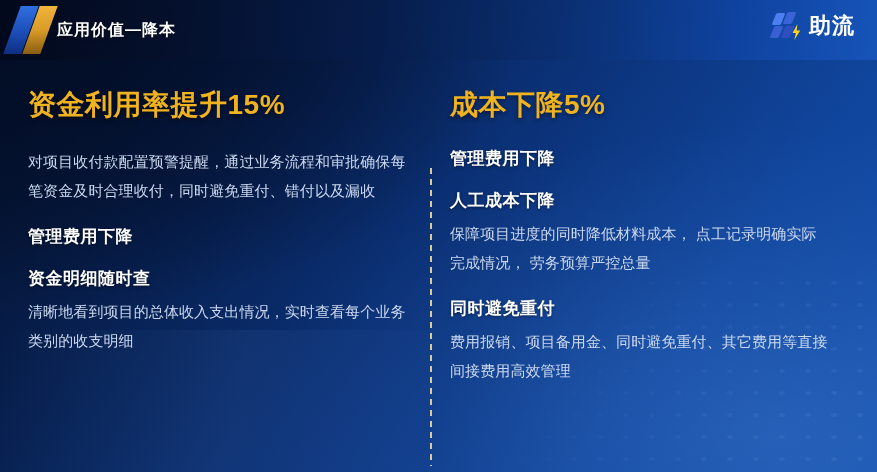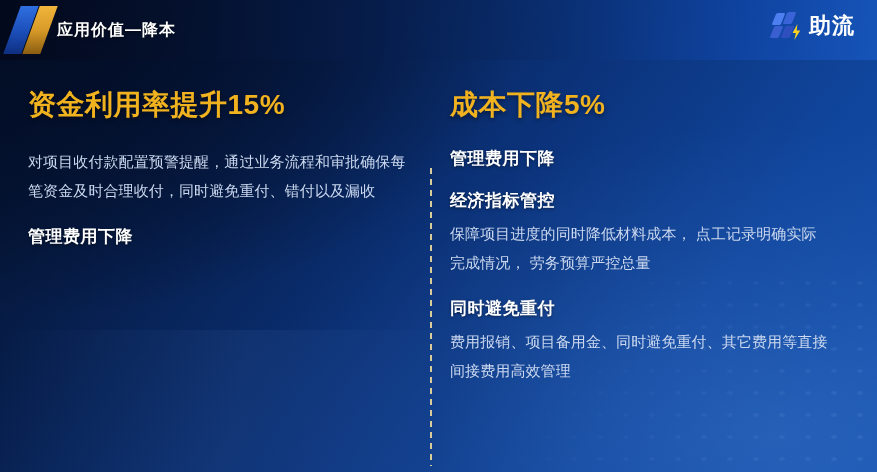--- a/index.html
+++ b/index.html
@@ -142,33 +142,37 @@
     <div class="col-heading">资金利用率提升15%</div>
 
     <div class="block">
       <div class="block-body">对项目收付款配置预警提醒，通过业务流程和审批确保每笔资金及时合理收付，同时避免重付、错付以及漏收</div>
     </div>
 
     <div class="block">
       <div class="block-title">管理费用下降</div>
     </div>
 
+    <div class="block">
+      <div class="block-title">资金明细随时查</div>
+      <div class="block-body">清晰地看到项目的总体收入支出情况，实时查看每个业务类别的收支明细</div>
+    </div>
   </div>
 
   <div id="divider"></div>
 
   <div class="column" id="col-right">
     <div class="col-heading">成本下降5%</div>
 
     <div class="block">
       <div class="block-title">管理费用下降</div>
     </div>
 
     <div class="block">
-      <div class="block-title">经济指标管控</div>
+      <div class="block-title">人工成本下降</div>
       <div class="block-body">保障项目进度的同时降低材料成本， 点工记录明确实际完成情况， 劳务预算严控总量</div>
     </div>
 
     <div class="block">
       <div class="block-title">同时避免重付</div>
       <div class="block-body">费用报销、项目备用金、同时避免重付、其它费用等直接间接费用高效管理</div>
     </div>
   </div>
 
 </div>

